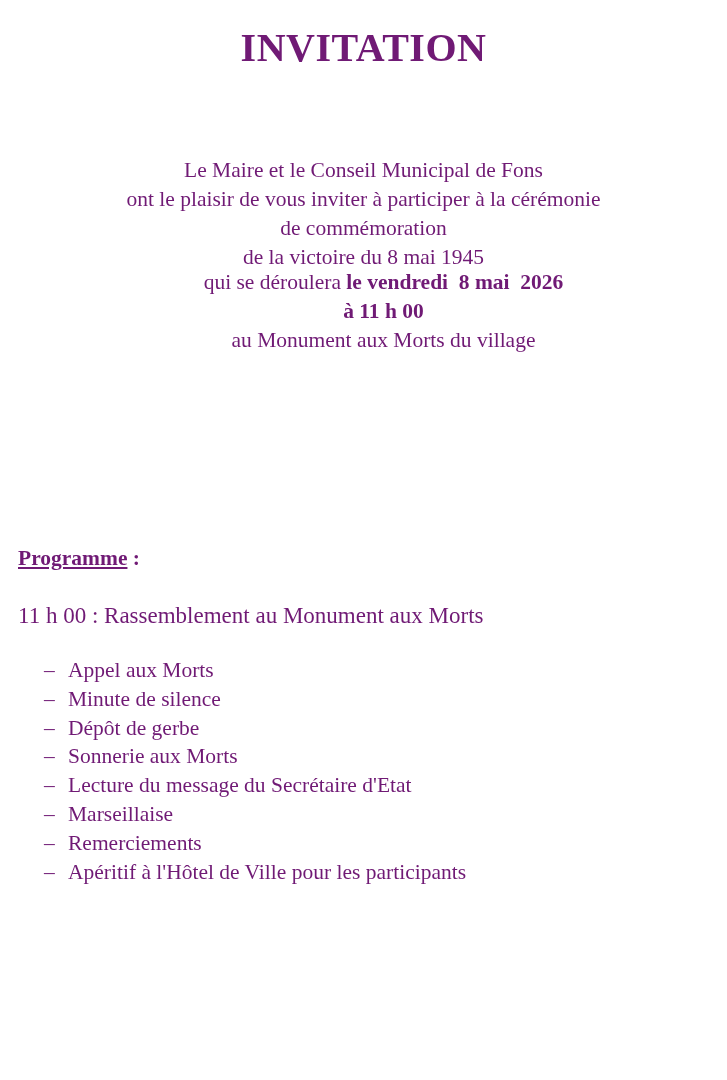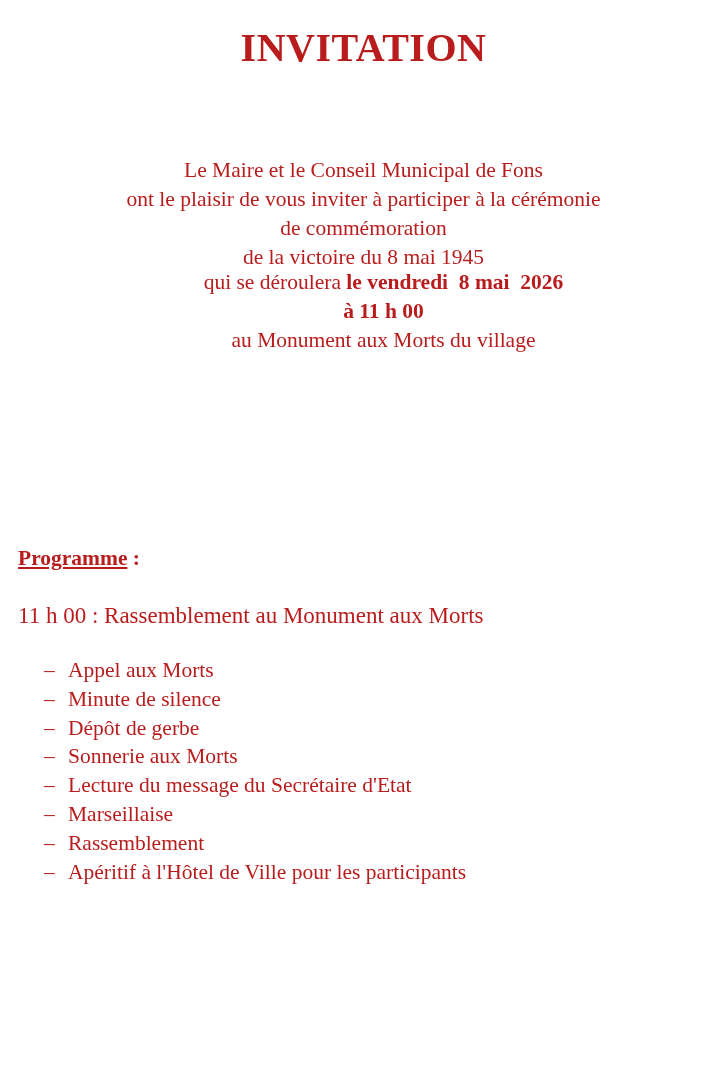--- a/index.html
+++ b/index.html
@@ -5,21 +5,21 @@
   html, body {
     margin: 0;
     padding: 0;
     background: #ffffff;
   }
   .page {
     position: relative;
     width: 727px;
     height: 1080px;
     background: #ffffff;
-    color: #b91c1c;
+    color: #701a75;
     font-family: "Liberation Serif", "DejaVu Serif", serif;
     overflow: hidden;
     box-sizing: border-box;
   }
 
   
   .doc-title {
     position: absolute;
     top: 26px;
     left: 0;
@@ -120,17 +120,17 @@
 
   <div class="programme-line">11 h 00 : Rassemblement au Monument aux Morts</div>
 
   <ul class="programme-list">
     <li><span class="dash">–</span><span>Appel aux Morts</span></li>
     <li><span class="dash">–</span><span>Minute de silence</span></li>
     <li><span class="dash">–</span><span>Dépôt de gerbe</span></li>
     <li><span class="dash">–</span><span>Sonnerie aux Morts</span></li>
     <li><span class="dash">–</span><span>Lecture du message du Secrétaire d'Etat</span></li>
     <li><span class="dash">–</span><span>Marseillaise</span></li>
-    <li><span class="dash">–</span><span>Rassemblement</span></li>
+    <li><span class="dash">–</span><span>Remerciements</span></li>
     <li><span class="dash">–</span><span>Apéritif à l'Hôtel de Ville pour les participants</span></li>
   </ul>
 
 </div>
 
 </body></html>

